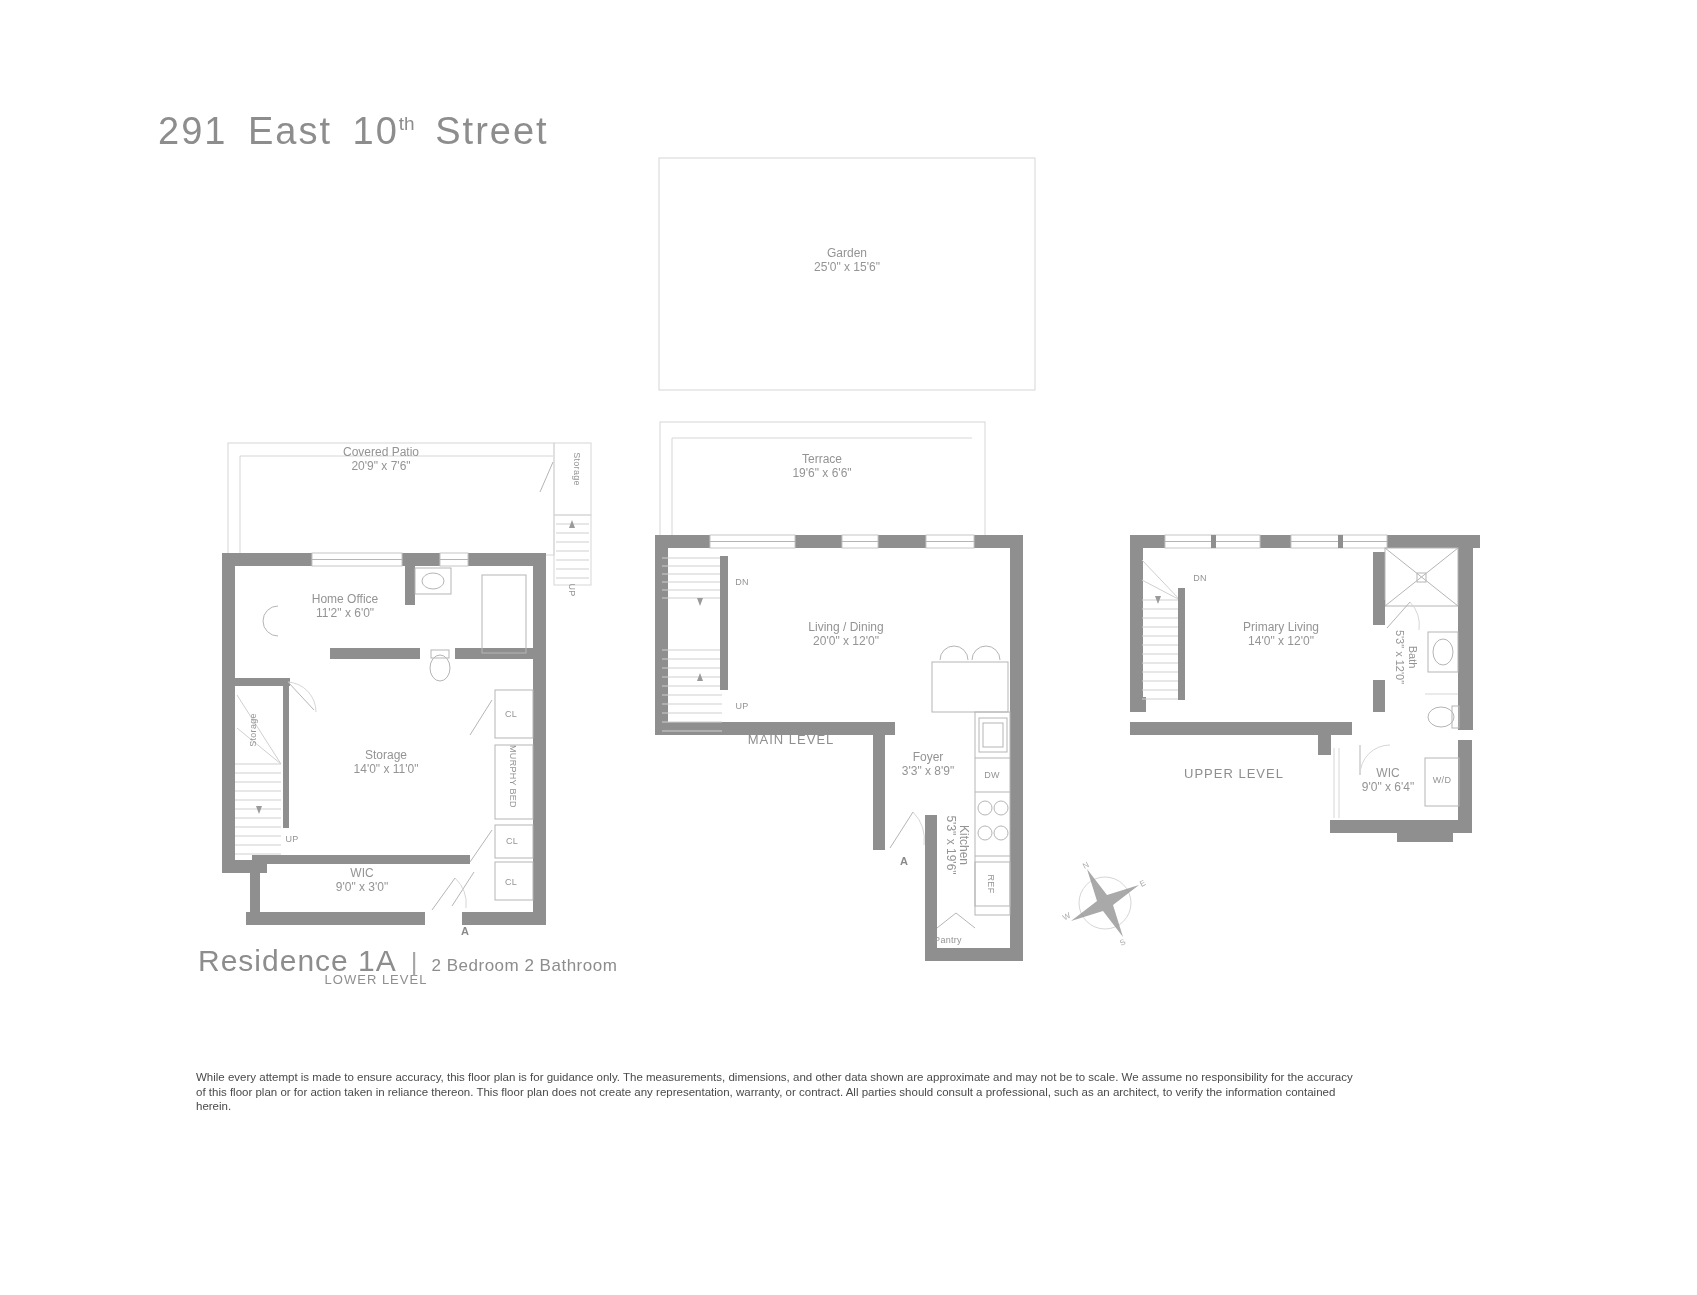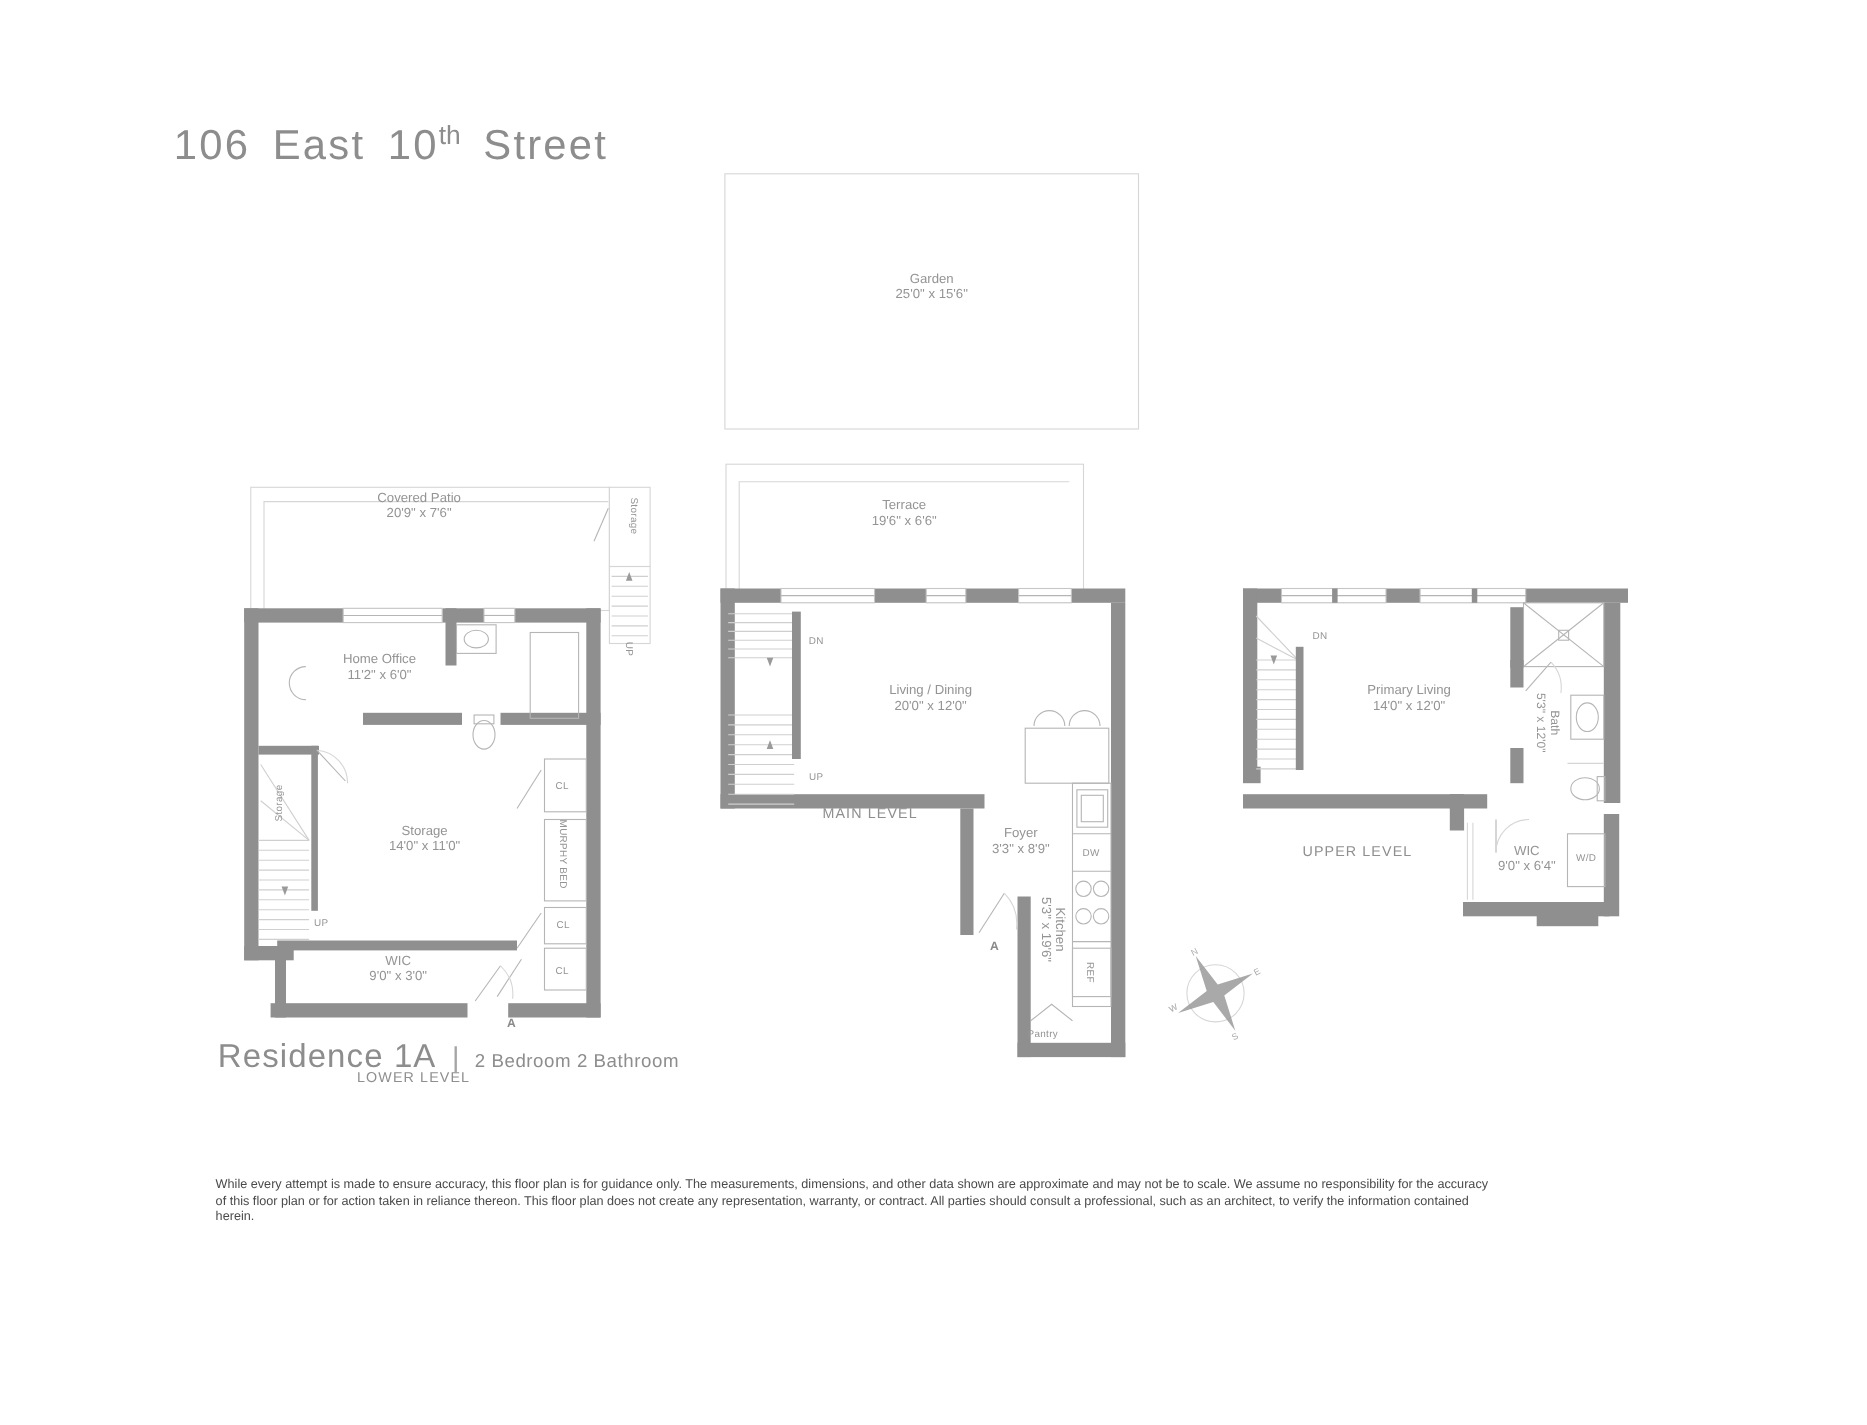--- a/index.html
+++ b/index.html
@@ -14,21 +14,21 @@
   .arrow{fill:#9a9a9a;}
   .lbl{position:absolute;color:#949494;text-align:center;white-space:nowrap;}
   .room{font-size:12px;line-height:14px;}
   .room .dims{display:block;}
   .rot{white-space:normal;}
   .level{font-size:13px;letter-spacing:1px;color:#8f8f8f;}
   .tiny{font-size:9px;line-height:10px;letter-spacing:.3px;}
   .mark{font-size:11px;font-weight:bold;color:#8a8a8a;}
   #building-title{position:absolute;left:158px;top:110px;font-size:38px;color:#8d8d8d;
         letter-spacing:2px;word-spacing:8px;}
-  #building-title sup{font-size:24px;letter-spacing:0;margin-top:44px;}
+  #building-title sup{font-size:19px;letter-spacing:0;margin-top:44px;}
   #residence-line{position:absolute;left:198px;top:944px;display:flex;align-items:baseline;gap:14px;color:#8d8d8d;}
   #residence-name{font-size:30px;letter-spacing:1px;}
   #residence-sep{font-size:26px;font-weight:200;color:#a5a5a5;}
   #residence-sub{font-size:17px;letter-spacing:.5px;}
   #disclaimer{position:absolute;left:196px;top:1022px;width:1168px;font-size:11.5px;
         line-height:14.5px;color:#4a4a4a;text-align:left;white-space:normal;margin-top:48px;}
   .compass-letter{position:absolute;font-size:8px;color:#aaa;transform:rotate(-28deg);}
 </style>
 </head>
 <body>
@@ -243,21 +243,21 @@
       <path d="M1360 775 A30 30 0 0 1 1390 745" class="lt"></path>
     </g>
 
     <g>
       <circle cx="1105" cy="903" r="26" class="lt"></circle>
       <polygon points="1087,869 1107,895 1139,885 1113,905 1123,937 1103,911 1071,921 1097,901" fill="#9a9a9a" opacity="0.85"></polygon>
     </g>
   </svg>
 
   <div id="building-title">
-    <span>106 East 10</span><sup>th</sup><span> Street</span>
+    <span>291 East 10</span><sup>th</sup><span> Street</span>
   </div>
 
   <div class="lbl room" style="left:281px;top:445px;width:200px;">
     <span>Covered Patio</span>
     <span class="dims">20'9" x 7'6"</span>
   </div>
   <div class="lbl tiny" style="left:547px;top:464px;width:60px;transform:rotate(90deg);">
     <span>Storage</span>
   </div>
   <div class="lbl tiny" style="left:562px;top:585px;width:20px;transform:rotate(90deg);">

